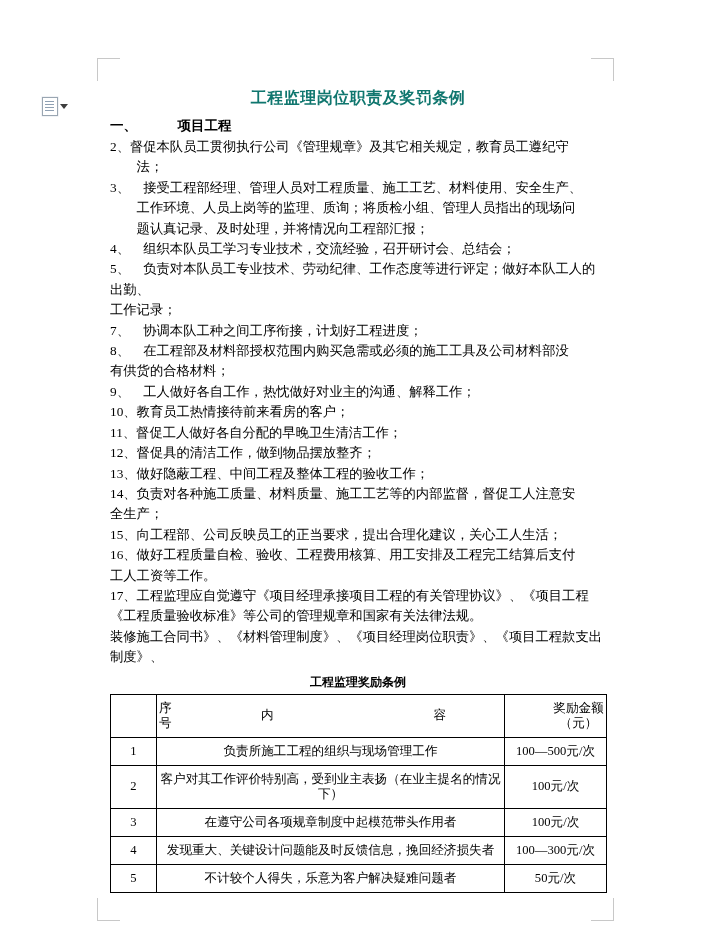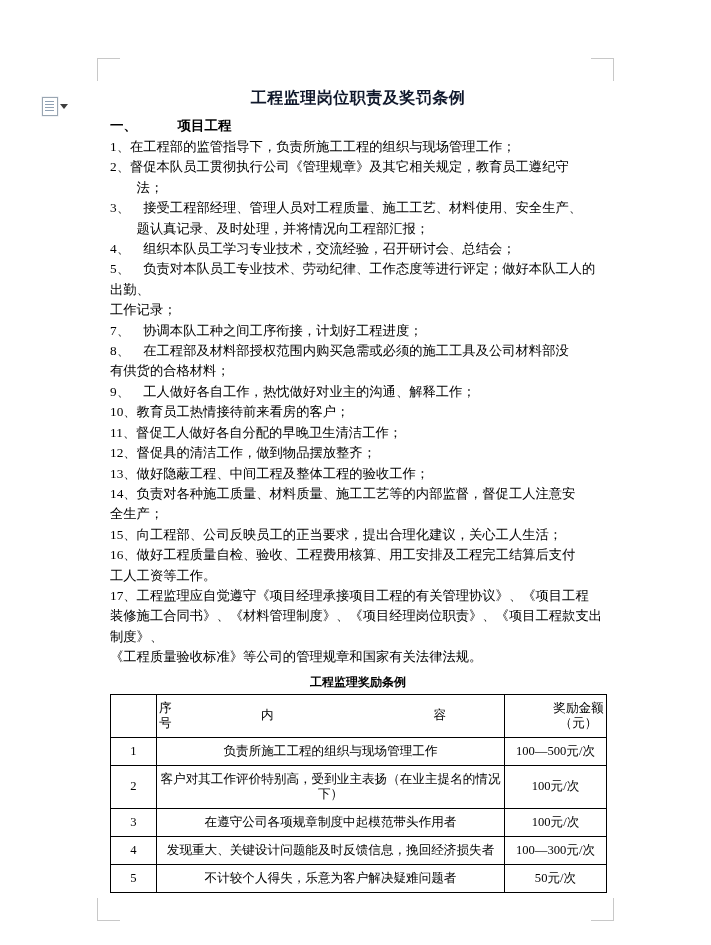--- a/index.html
+++ b/index.html
@@ -72,21 +72,21 @@
   .content {
     position: absolute;
     left: 110px;
     top: 88px;
     width: 496px;
   }
   .title {
     text-align: center;
     font-size: 16px;
     font-weight: bold;
-    color: #0f172a;
+    color: #0f766e;
     letter-spacing: 0.5px;
     margin: 0 0 8px 0;
     font-family: "Liberation Serif", serif;
   }
   .section-head {
     font-size: 13.5px;
     font-weight: bold;
     margin: 0 0 2px 0;
     white-space: pre;
   }
@@ -140,44 +140,44 @@
     <div class="sheet"></div>
     <div class="caret"></div>
   </div>
 
   <div class="content">
 
     <div class="title">工程监理岗位职责及奖罚条例</div>
 
     <div class="section-head">一、            项目工程</div>
 
-    <p class="line">1、在工程部的监管指导下，负责所施工工程的组织与现场管理工作；</p>
     <p class="line">2、督促本队员工贯彻执行公司《管理规章》及其它相关规定，教育员工遵纪守</p>
     <p class="line">        法；</p>
     <p class="line">3、    接受工程部经理、管理人员对工程质量、施工工艺、材料使用、安全生产、</p>
+    <p class="line">        工作环境、人员上岗等的监理、质询；将质检小组、管理人员指出的现场问</p>
     <p class="line">        题认真记录、及时处理，并将情况向工程部汇报；</p>
     <p class="line">4、    组织本队员工学习专业技术，交流经验，召开研讨会、总结会；</p>
     <p class="line">5、    负责对本队员工专业技术、劳动纪律、工作态度等进行评定；做好本队工人的出勤、</p>
     <p class="line">工作记录；</p>
     <p class="line">7、    协调本队工种之间工序衔接，计划好工程进度；</p>
     <p class="line">8、    在工程部及材料部授权范围内购买急需或必须的施工工具及公司材料部没</p>
     <p class="line">有供货的合格材料；</p>
     <p class="line">9、    工人做好各自工作，热忱做好对业主的沟通、解释工作；</p>
     <p class="line">10、教育员工热情接待前来看房的客户；</p>
     <p class="line">11、督促工人做好各自分配的早晚卫生清洁工作；</p>
     <p class="line">12、督促具的清洁工作，做到物品摆放整齐；</p>
     <p class="line">13、做好隐蔽工程、中间工程及整体工程的验收工作；</p>
     <p class="line">14、负责对各种施工质量、材料质量、施工工艺等的内部监督，督促工人注意安</p>
     <p class="line">全生产；</p>
     <p class="line">15、向工程部、公司反映员工的正当要求，提出合理化建议，关心工人生活；</p>
     <p class="line">16、做好工程质量自检、验收、工程费用核算、用工安排及工程完工结算后支付</p>
     <p class="line">工人工资等工作。</p>
     <p class="line">17、工程监理应自觉遵守《项目经理承接项目工程的有关管理协议》、《项目工程</p>
+    <p class="line">《工程质量验收标准》等公司的管理规章和国家有关法律法规。</p>
     <p class="line">装修施工合同书》、《材料管理制度》、《项目经理岗位职责》、《项目工程款支出制度》、</p>
-    <p class="line">《工程质量验收标准》等公司的管理规章和国家有关法律法规。</p>
 
     <div class="sub-title">工程监理奖励条例</div>
 
     <table class="reward">
       <colgroup>
         <col class="c1">
           <col class="c2">
           <col class="c3">
       </colgroup>
       <thead>

